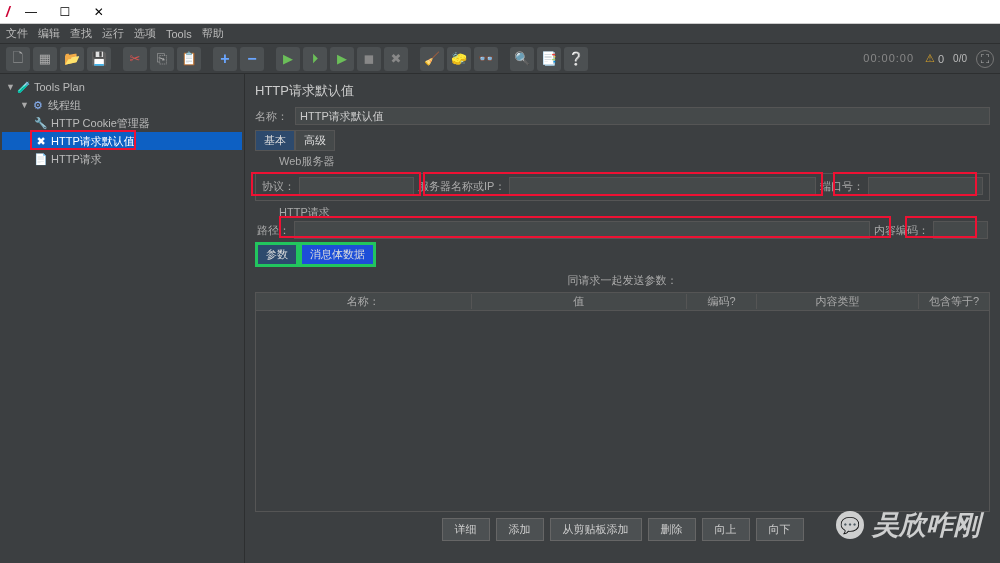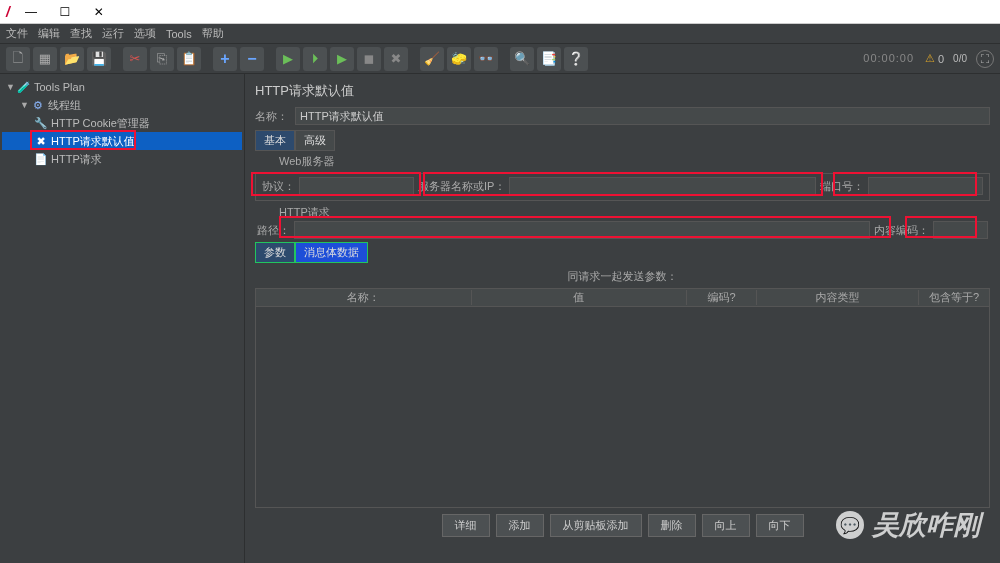--- a/index.html
+++ b/index.html
@@ -50,21 +50,21 @@
 .section-label { color: #aaa; font-size: 11px; margin: 2px 0 2px 24px; }
 
 .webserver { position: relative; border: 1px solid #555; margin-top: 2px; padding: 4px 6px 6px 6px; }
 .hrow { display: flex; align-items: center; height: 16px; gap: 4px; }
 .hrow .lbl { color: #aaa; font-size: 11px; white-space: nowrap; }
 .hrow .field { height: 18px; background: #45494a; border: 1px solid #555; color: #ccc; padding: 0 4px; font-size: 11px; }
 
 .redbox { position: absolute; border: 2px solid #e13; pointer-events: none; }
 
 .paramtabs { display:flex; margin-top: 4px; }
-.ptab { padding: 2px 8px; background: #2d4a6d; color:#ddd; font-size:11px; border:1px solid #22c55e;}
+.ptab { padding: 2px 8px; background: #2d4a6d; color:#ddd; font-size:11px; border:3px solid #22c55e;}
 .ptab.inactive { background:#1d4ed8; }
 .paramheader { text-align:center; color:#aaa; font-size:11px; margin-top:6px; }
 .table { margin-top:4px; border:1px solid #555; }
 .table-head { display:flex; background:#45494a; height:18px; align-items:center; border-bottom:1px solid #555;}
 .th { color:#aaa; font-size:11px; text-align:center; border-right:1px solid #555; }
 .table-body { height: 200px; background:#3c3f41; }
 
 .bottom-btns { display:flex; justify-content:center; gap:6px; margin-top:6px; }
 .bbtn { padding: 3px 12px; background:#4c5052; border:1px solid #666; color:#ccc; font-size:11px; }
 

